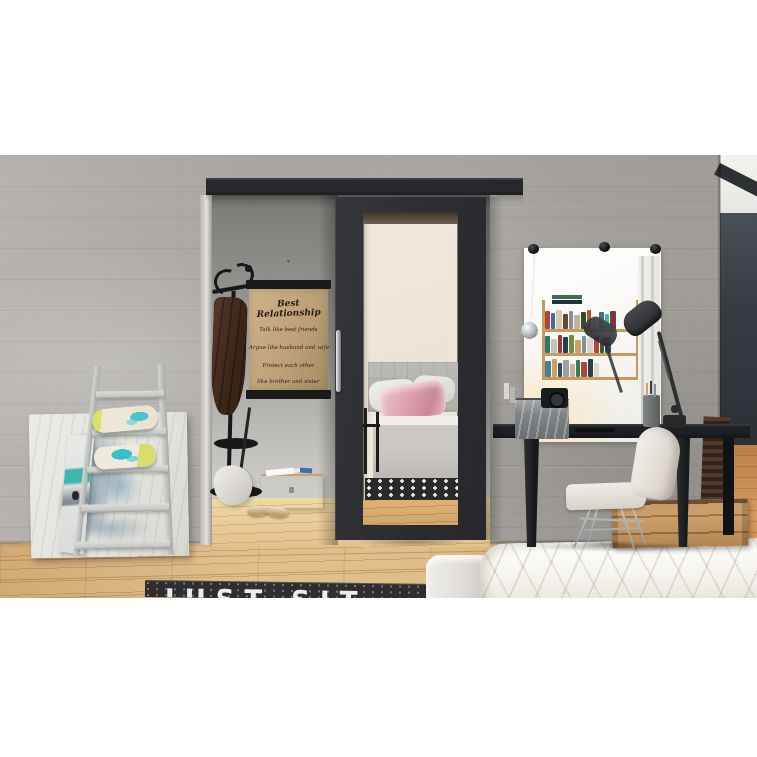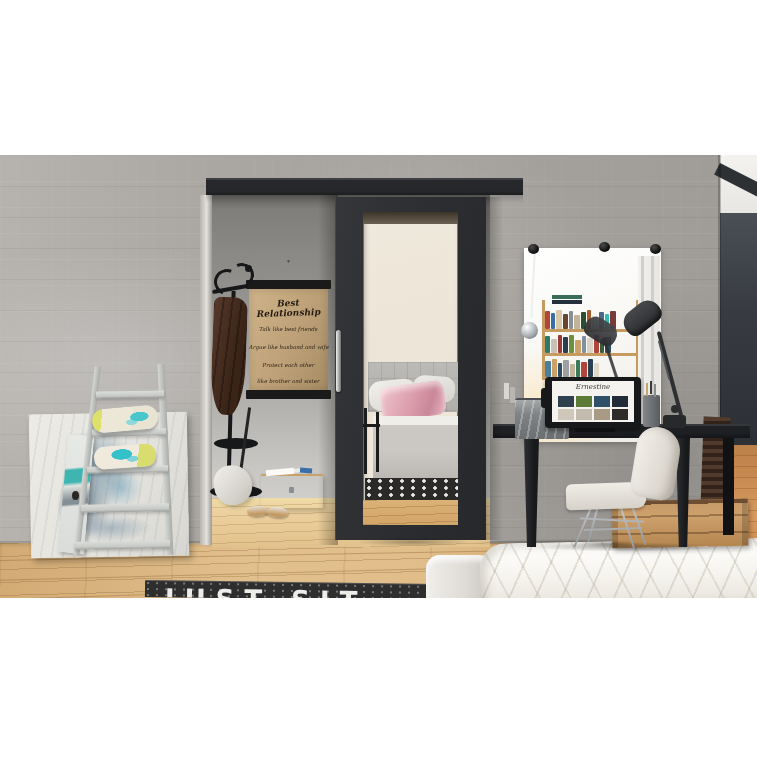--- a/index.html
+++ b/index.html
@@ -251,37 +251,20 @@
   <div class="a deskleg" style="left:524px;top:283px;width:15px;height:109px;clip-path:polygon(0 0,100% 0,80% 100%,20% 100%);"></div>
   <div class="a deskleg" style="left:676px;top:283px;width:14px;height:109px;clip-path:polygon(0 0,100% 0,80% 100%,20% 100%);"></div>
   <div class="a deskleg" style="left:723px;top:283px;width:11px;height:97px;background:#101214;"></div>
   <div class="a" style="left:493px;top:269px;width:257px;height:14px;background:linear-gradient(180deg,#35383b 0 2px,#1e2023 2px 60%,#141619);"></div>
 
   <div class="a" style="left:504px;top:228px;width:5px;height:16px;background:#d8d6d2;box-shadow:6px 4px 0 #b8b6b2;"></div>
   <div class="a" style="left:515px;top:243px;width:54px;height:41px;border-radius:2px;
     background:repeating-linear-gradient(100deg, rgba(255,255,255,.28) 0 2px, transparent 2px 9px),linear-gradient(180deg,#aaadae,#7f8385 40%,#6b6f71);box-shadow:inset 0 9px 0 -7px #4a4e50;"></div>
   <div class="a" style="left:541px;top:233px;width:27px;height:20px;border-radius:3px;background:#1b1c1d;"></div>
   <div class="a" style="left:549px;top:237px;width:12px;height:12px;border-radius:50%;background:#35363a;border:2px solid #0d0e0f;"></div>
-  <div class="a" style="left:545px;top:222px;width:96px;height:51px;border-radius:4px;background:#17181a;box-shadow:0 3px 4px rgba(0,0,0,.4);">
-    <div class="a" style="left:7px;top:4px;width:82px;height:41px;background:#f5f3ef;">
-      <div class="a script" style="left:0;top:2px;width:100%;text-align:center;font-size:7px;color:#3a3a3a;">Ernestine</div>
-      <div class="a" style="left:6px;top:15px;display:flex;gap:2px;">
-        <i style="width:16px;height:11px;background:#31404e"></i>
-          <i style="width:16px;height:11px;background:#5d7a36"></i>
-          <i style="width:16px;height:11px;background:#2e5068"></i>
-          <i style="width:16px;height:11px;background:#222c38"></i>
-      </div>
-      <div class="a" style="left:6px;top:28px;display:flex;gap:2px;">
-        <i style="width:16px;height:11px;background:#cfc8ba"></i>
-          <i style="width:16px;height:11px;background:#c2bbae"></i>
-          <i style="width:16px;height:11px;background:#a89a84"></i>
-          <i style="width:16px;height:11px;background:#2f2b28"></i>
-      </div>
-    </div>
-  </div>
   <div class="a" style="left:575px;top:273px;width:40px;height:4px;border-radius:2px;background:#0f1011;"></div>
   <div class="a" style="left:643px;top:240px;width:17px;height:32px;border-radius:2px 2px 3px 3px;background:linear-gradient(90deg,#84878a,#595c5e);"></div>
   <div class="a" style="left:646px;top:228px;width:2px;height:13px;background:#caa26b;box-shadow:4px -2px 0 #3a3c3e, 8px 1px 0 #8a8d8f;"></div>
 
   <div class="a" style="left:668px;top:175px;width:4px;height:88px;border-radius:2px;background:#2d2f31;transform:rotate(-15deg);"></div>
   <div class="a" style="left:663px;top:185px;width:2px;height:40px;background:#55585a;transform:rotate(-15deg);"></div>
   <div class="a" style="left:622px;top:150px;width:40px;height:25px;border-radius:13px 13px 9px 9px;background:linear-gradient(180deg,#47494c,#2b2d2f);transform:rotate(-38deg);box-shadow:inset 0 -4px 5px rgba(0,0,0,.5);"></div>
   <div class="a" style="left:671px;top:250px;width:8px;height:8px;border-radius:50%;background:#2a2c2e;"></div>
   <div class="a" style="left:663px;top:260px;width:23px;height:13px;border-radius:3px;background:#27292b;"></div>
 

